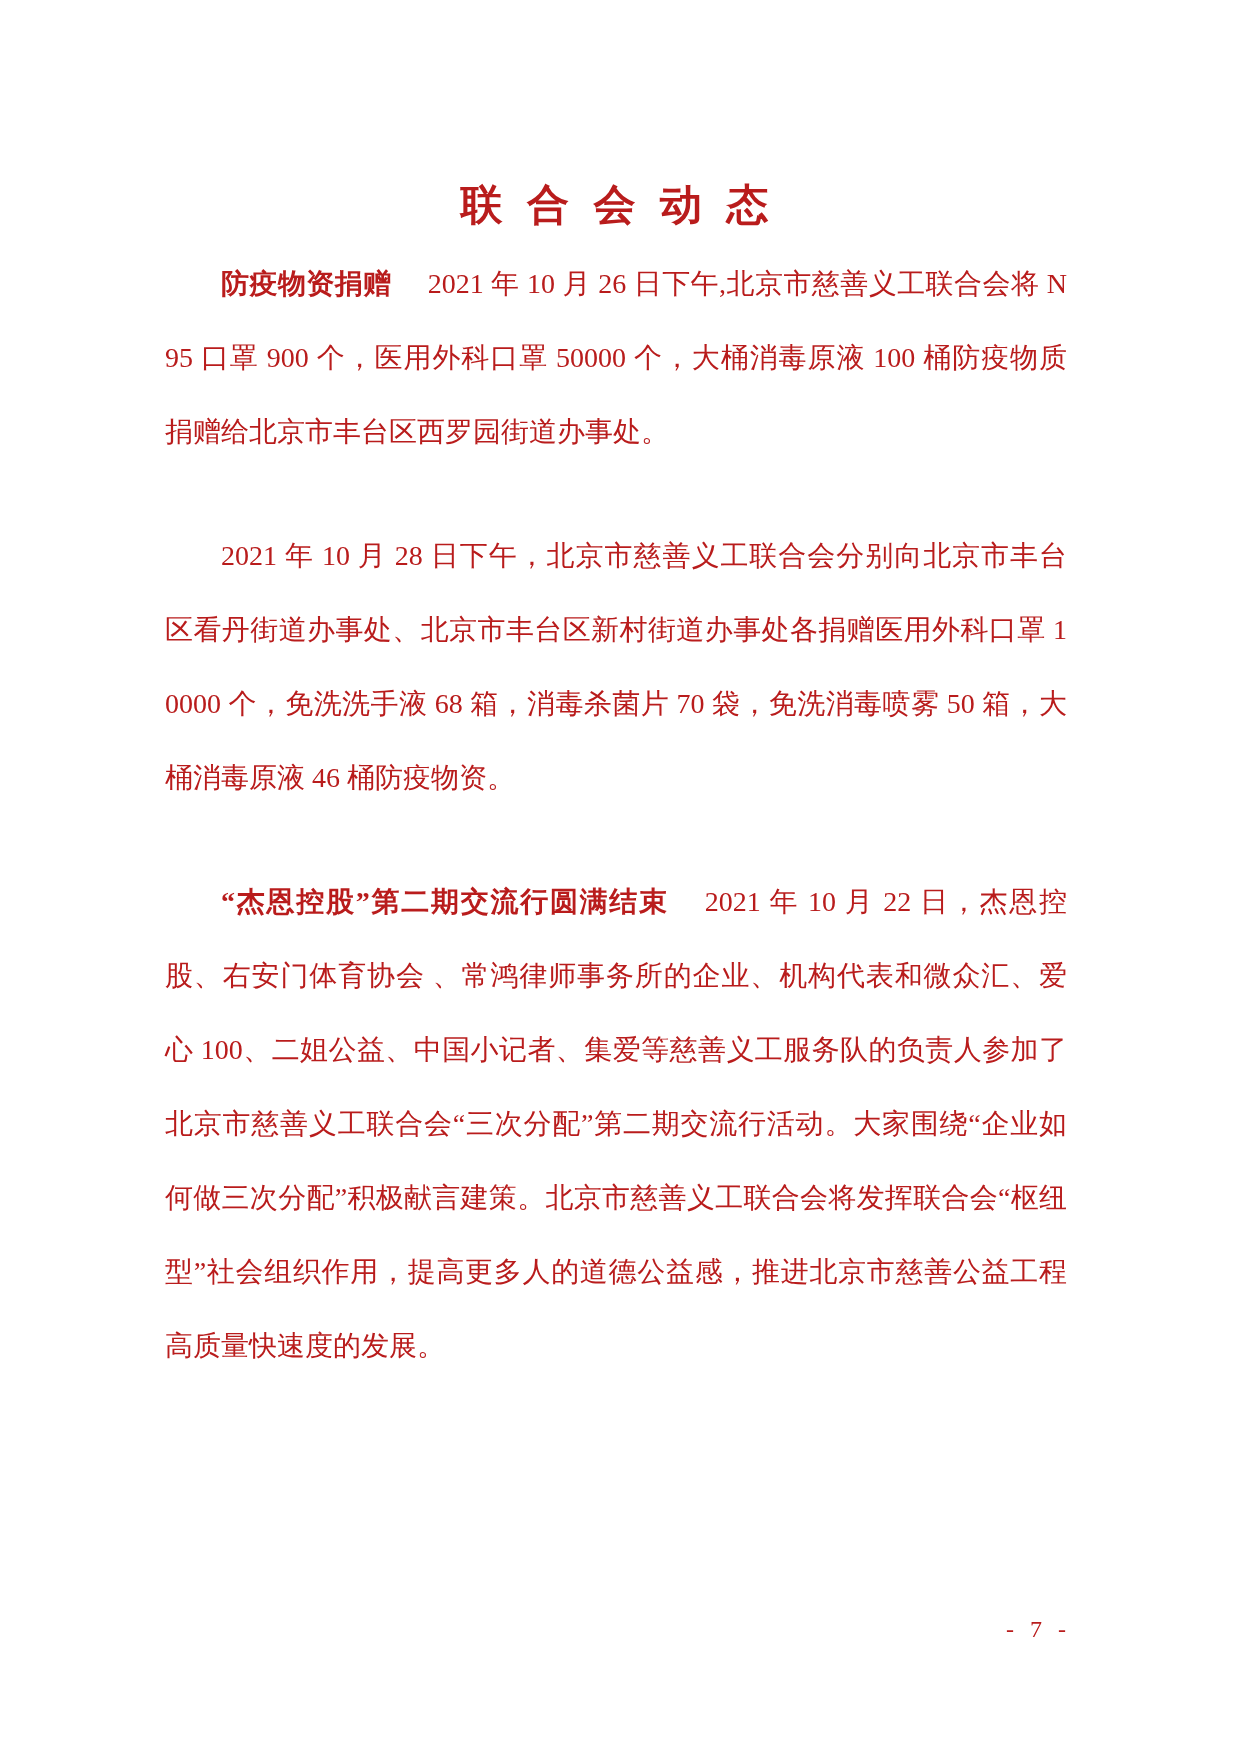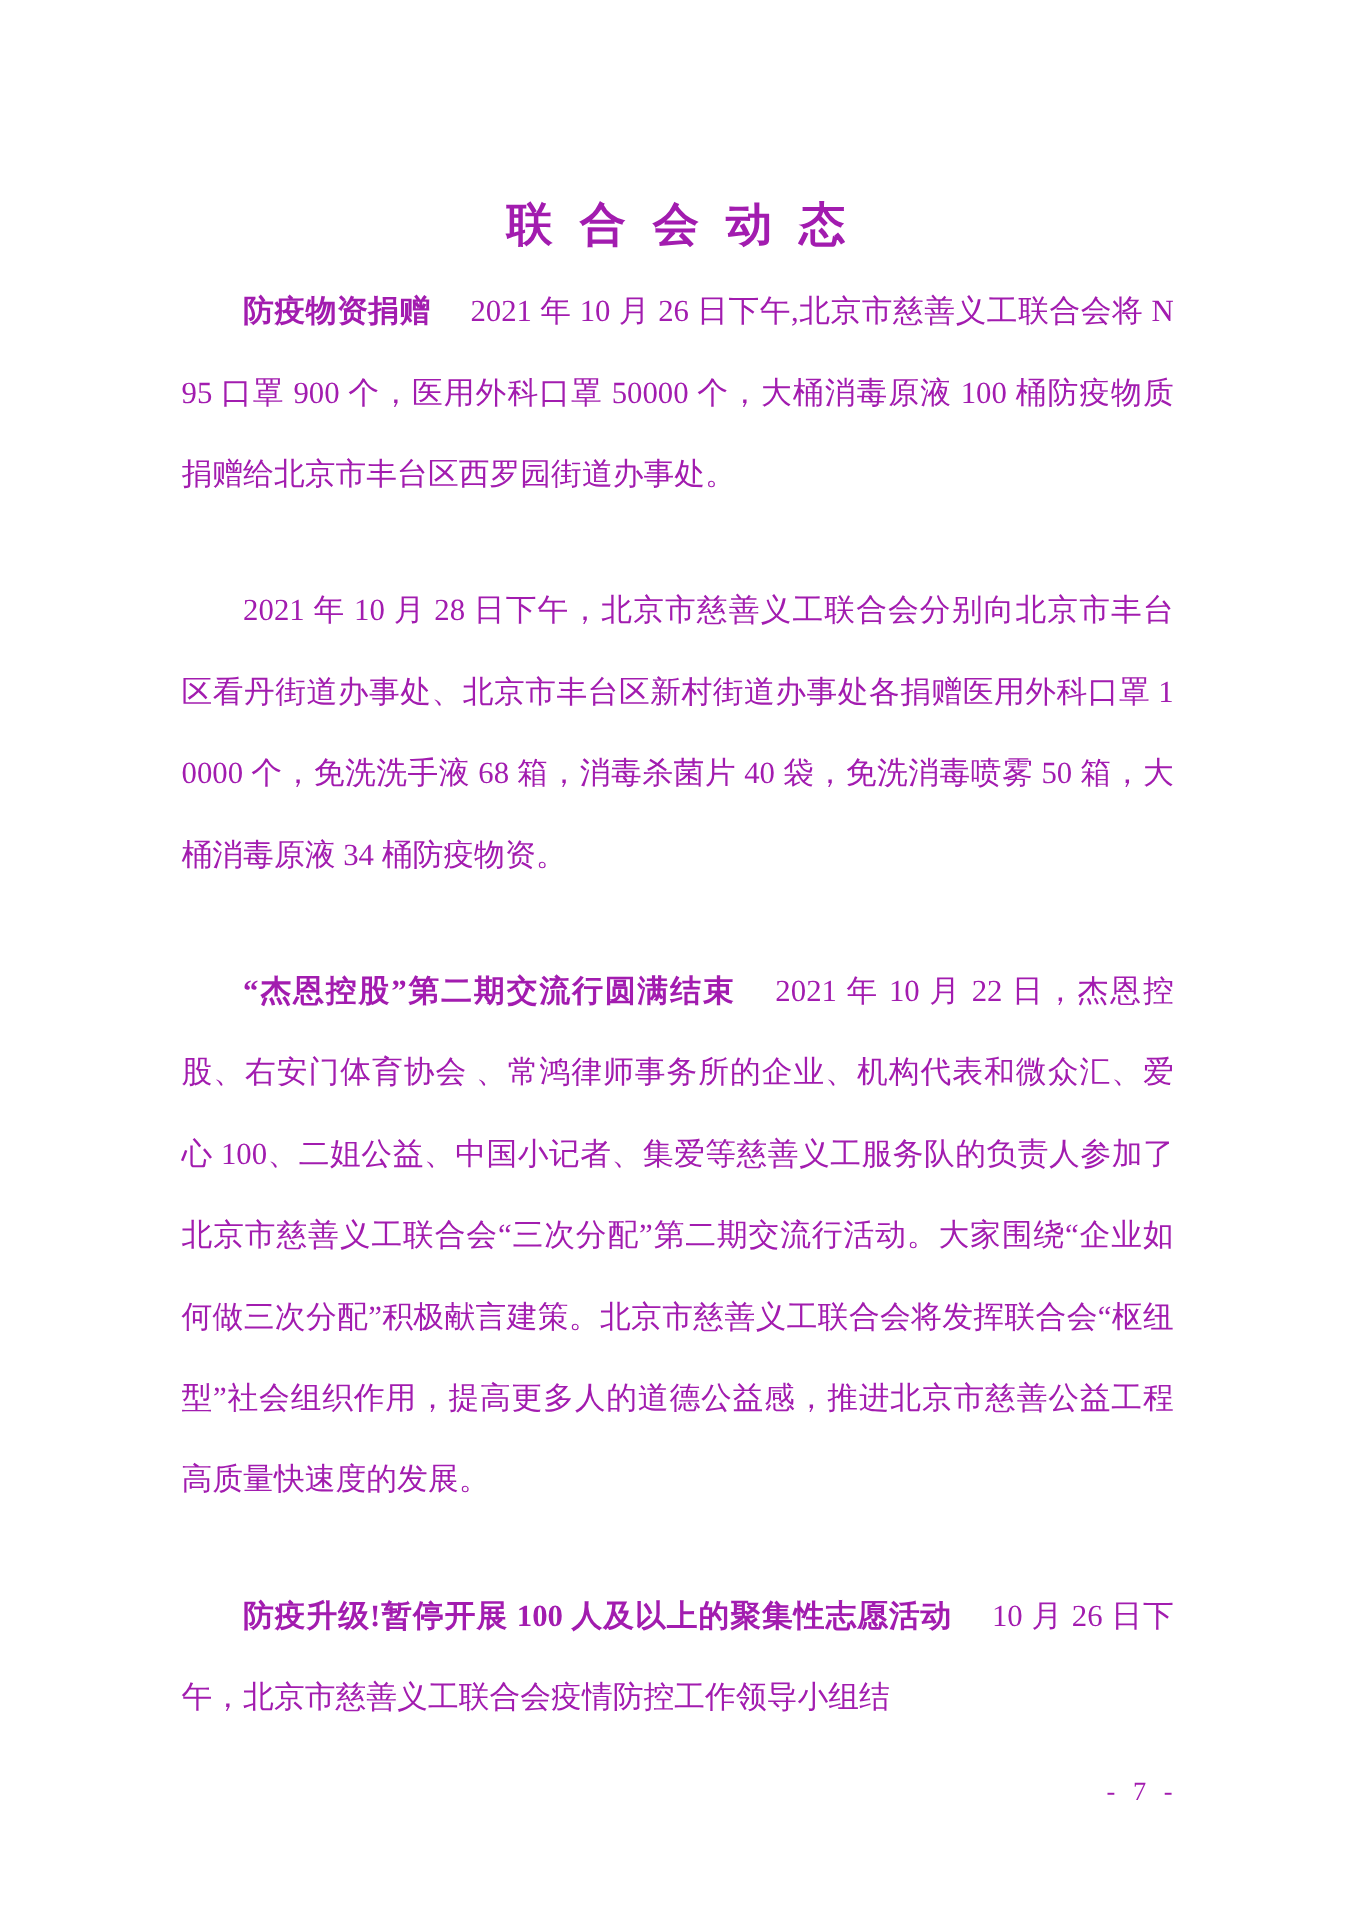--- a/index.html
+++ b/index.html
@@ -7,21 +7,21 @@
     padding: 0;
     background: #ffffff;
   }
   .page {
     position: relative;
     width: 1241px;
     height: 1754px;
     background: #ffffff;
     overflow: hidden;
     font-family: "Liberation Serif", "DejaVu Serif", serif;
-    color: #a21caf;
+    color: #b91c1c;
   }
   .content {
     position: absolute;
     left: 165px;
     top: 178px;
     width: 906px;
   }
   .doc-title {
     margin: 0 0 14px 0;
     text-align: center;
@@ -61,22 +61,21 @@
 </head>
 <body>
 
 <div class="page">
   <div class="content">
 
     <h1 class="doc-title">联 合 会 动 态</h1>
 
     <p class="para"><span class="lead">防疫物资捐赠</span><span>2021 年 10 月 26 日下午,北京市慈善义工联合会将 N95 口罩 900 个，医用外科口罩 50000 个，大桶消毒原液 100 桶防疫物质捐赠给北京市丰台区西罗园街道办事处。</span></p>
 
-    <p class="para"><span class="lead"></span><span>2021 年 10 月 28 日下午，北京市慈善义工联合会分别向北京市丰台区看丹街道办事处、北京市丰台区新村街道办事处各捐赠医用外科口罩 10000 个，免洗洗手液 68 箱，消毒杀菌片 40 袋，免洗消毒喷雾 50 箱，大桶消毒原液 34 桶防疫物资。</span></p>
+    <p class="para"><span class="lead"></span><span>2021 年 10 月 28 日下午，北京市慈善义工联合会分别向北京市丰台区看丹街道办事处、北京市丰台区新村街道办事处各捐赠医用外科口罩 10000 个，免洗洗手液 68 箱，消毒杀菌片 70 袋，免洗消毒喷雾 50 箱，大桶消毒原液 46 桶防疫物资。</span></p>
 
     <p class="para"><span class="lead">“杰恩控股”第二期交流行圆满结束</span><span>2021 年 10 月 22 日，杰恩控股、右安门体育协会 、常鸿律师事务所的企业、机构代表和微众汇、爱心 100、二姐公益、中国小记者、集爱等慈善义工服务队的负责人参加了北京市慈善义工联合会“三次分配”第二期交流行活动。大家围绕“企业如何做三次分配”积极献言建策。北京市慈善义工联合会将发挥联合会“枢纽型”社会组织作用，提高更多人的道德公益感，推进北京市慈善公益工程高质量快速度的发展。</span></p>
 
-    <p class="para"><span class="lead">防疫升级!暂停开展 100 人及以上的聚集性志愿活动</span><span>10 月 26 日下午，北京市慈善义工联合会疫情防控工作领导小组结</span></p>
 
   </div>
 
   <div class="page-footer">- 7 -</div>
 </div>
 
 </body></html>

